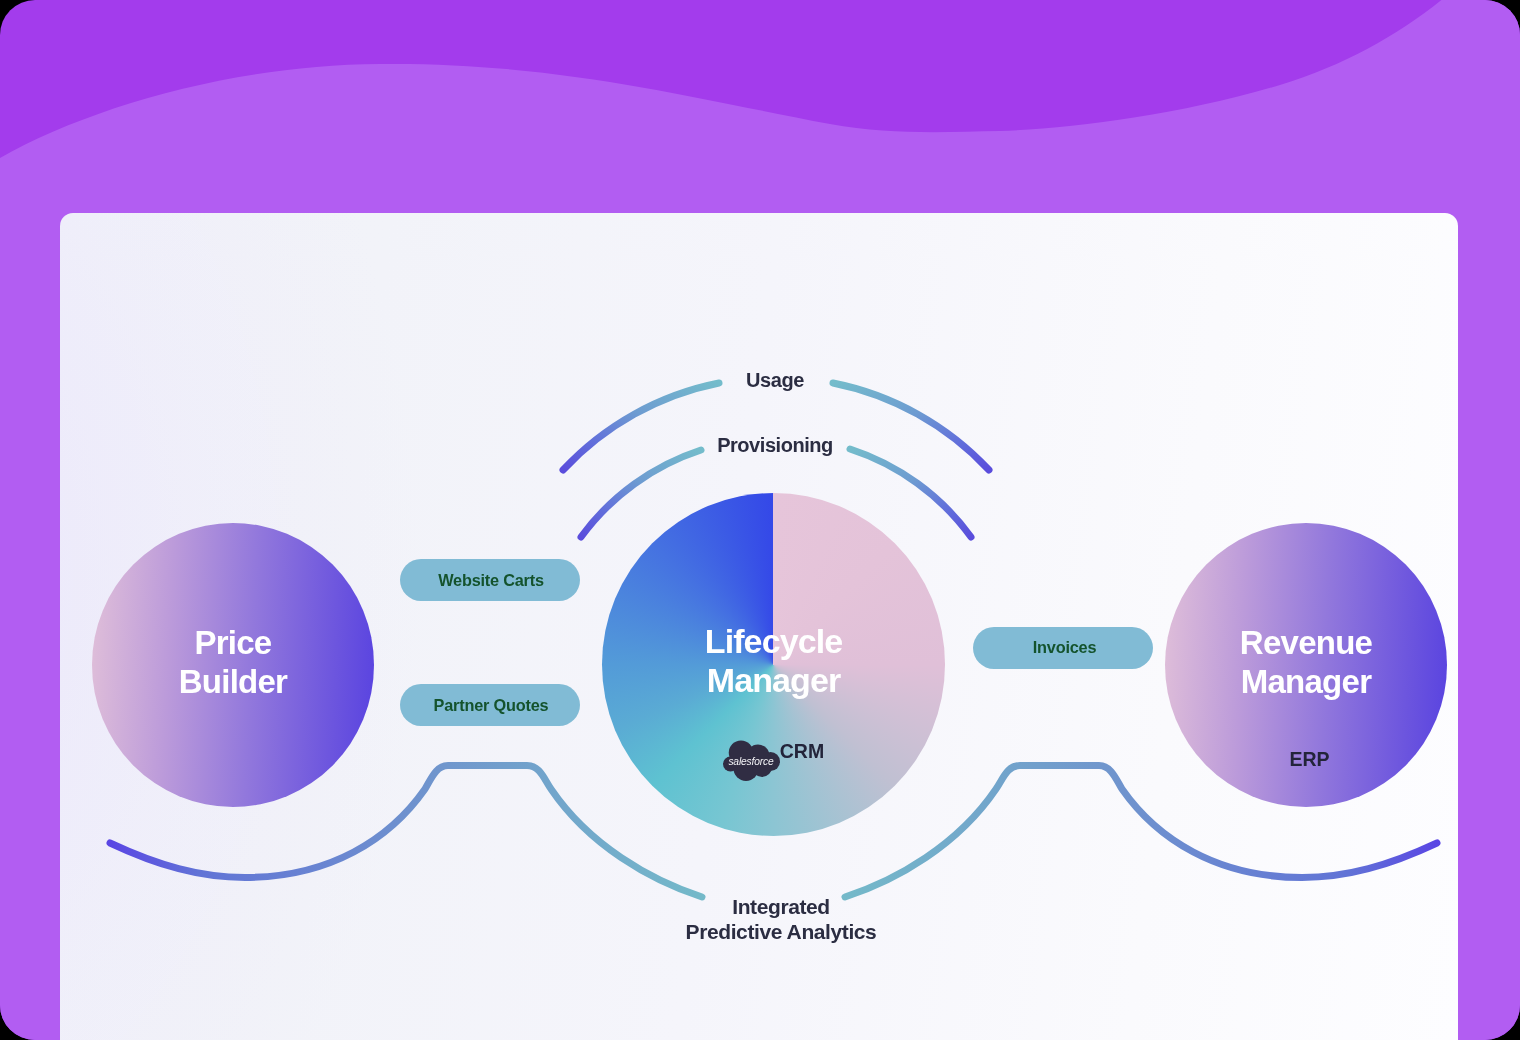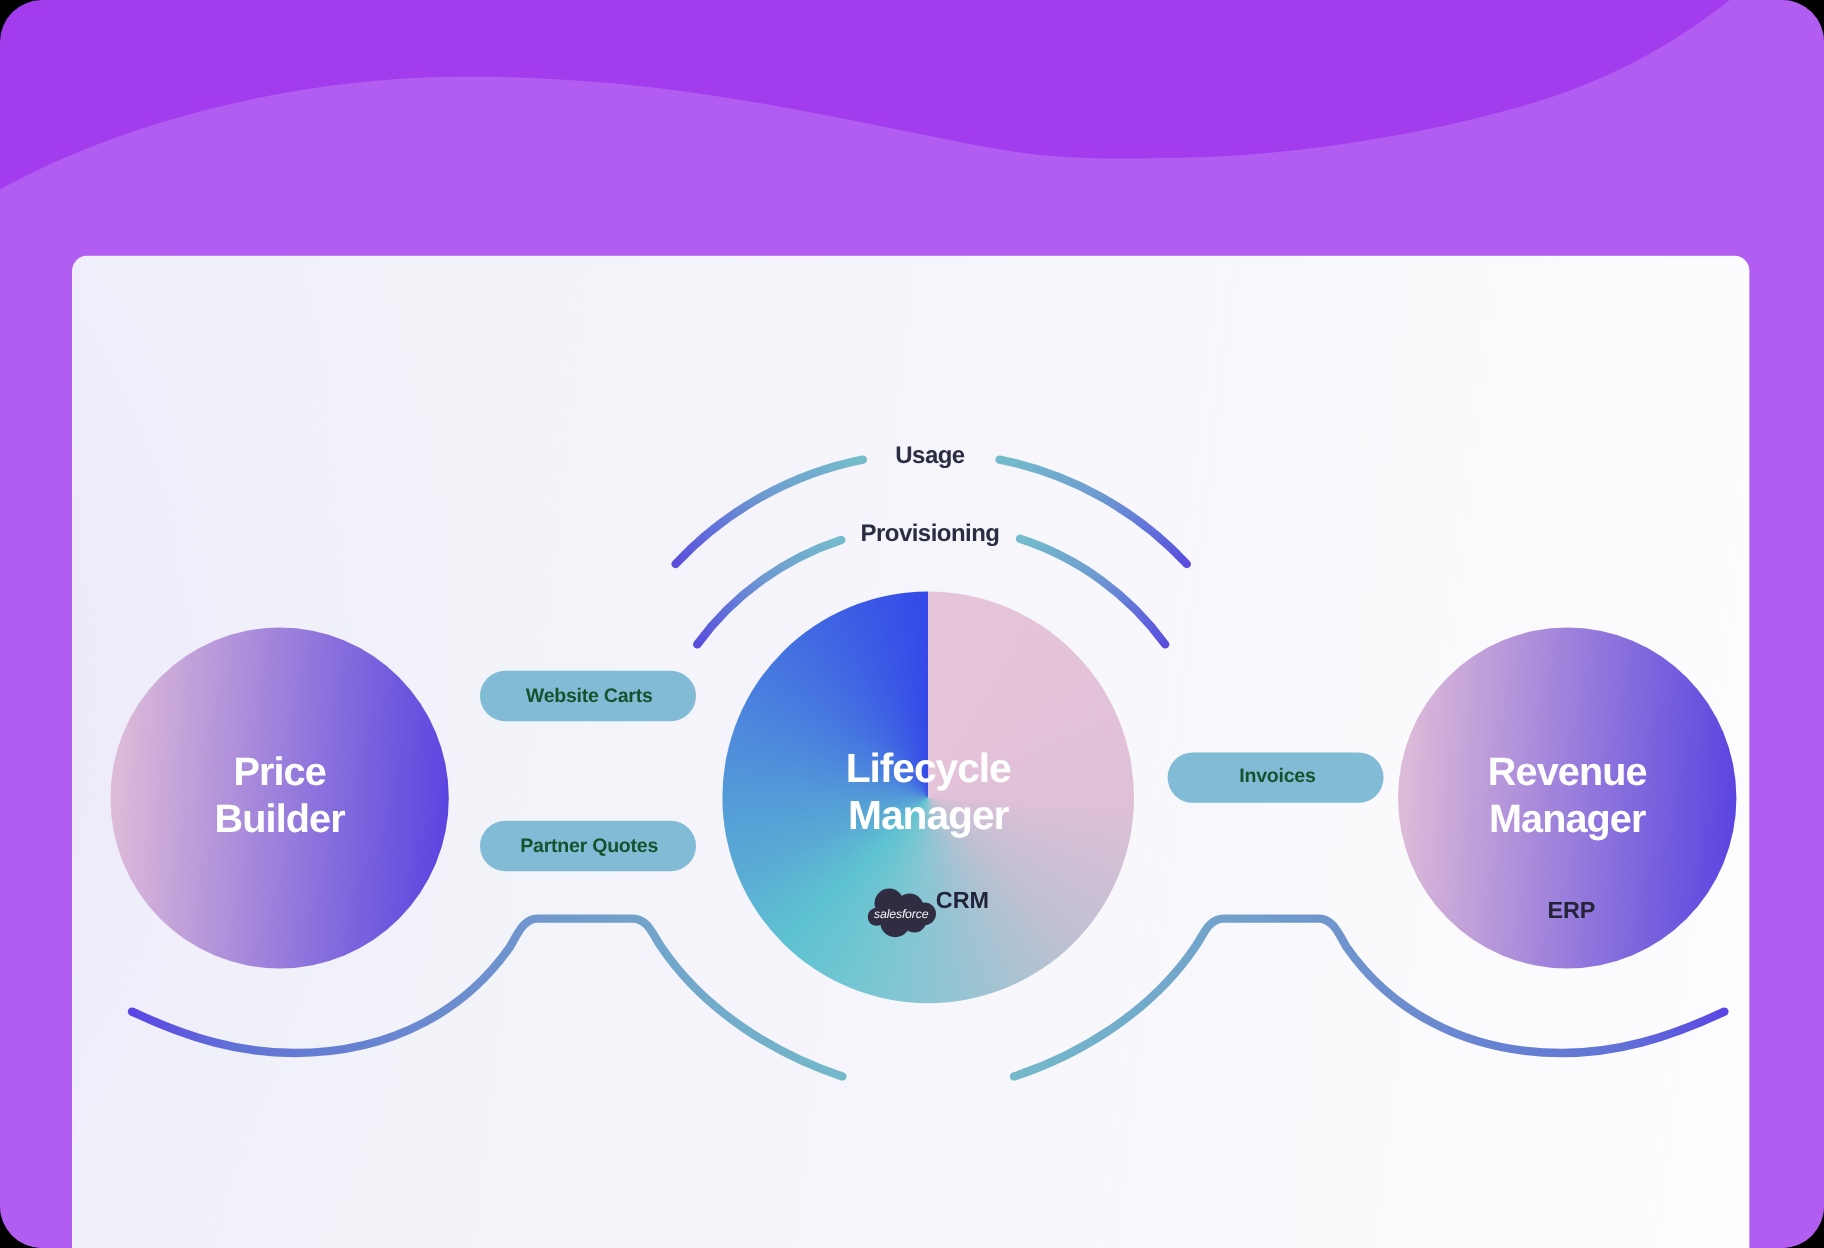--- a/index.html
+++ b/index.html
@@ -164,13 +164,17 @@
     <div class="node-sub">ERP</div>
   </div>
 
   <div class="pill" id="pill-0" style="left:399.5px;top:559px;width:177px;height:42px;">Website Carts</div>
   <div class="pill" id="pill-3" style="left:973px;top:626.5px;width:177px;height:42px;">Invoices</div>
   <div class="pill" id="pill-2" style="left:399.5px;top:684px;width:177px;height:42px;">Partner Quotes</div>
 
   <div class="lbl" style="left:625px;top:369px;width:300px;font-size:20px;line-height:22px;letter-spacing:-0.45px;">Usage</div>
   <div class="lbl" style="left:625px;top:434px;width:300px;font-size:20px;line-height:22px;letter-spacing:-0.45px;">Provisioning</div>
 
+  <div class="lbl" style="left:631px;top:894px;width:300px;font-size:21px;line-height:25px;letter-spacing:-0.4px;">
+    <span>Integrated</span><br>
+    <span>Predictive Analytics</span>
+  </div>
 </div>
 
 </body></html>

